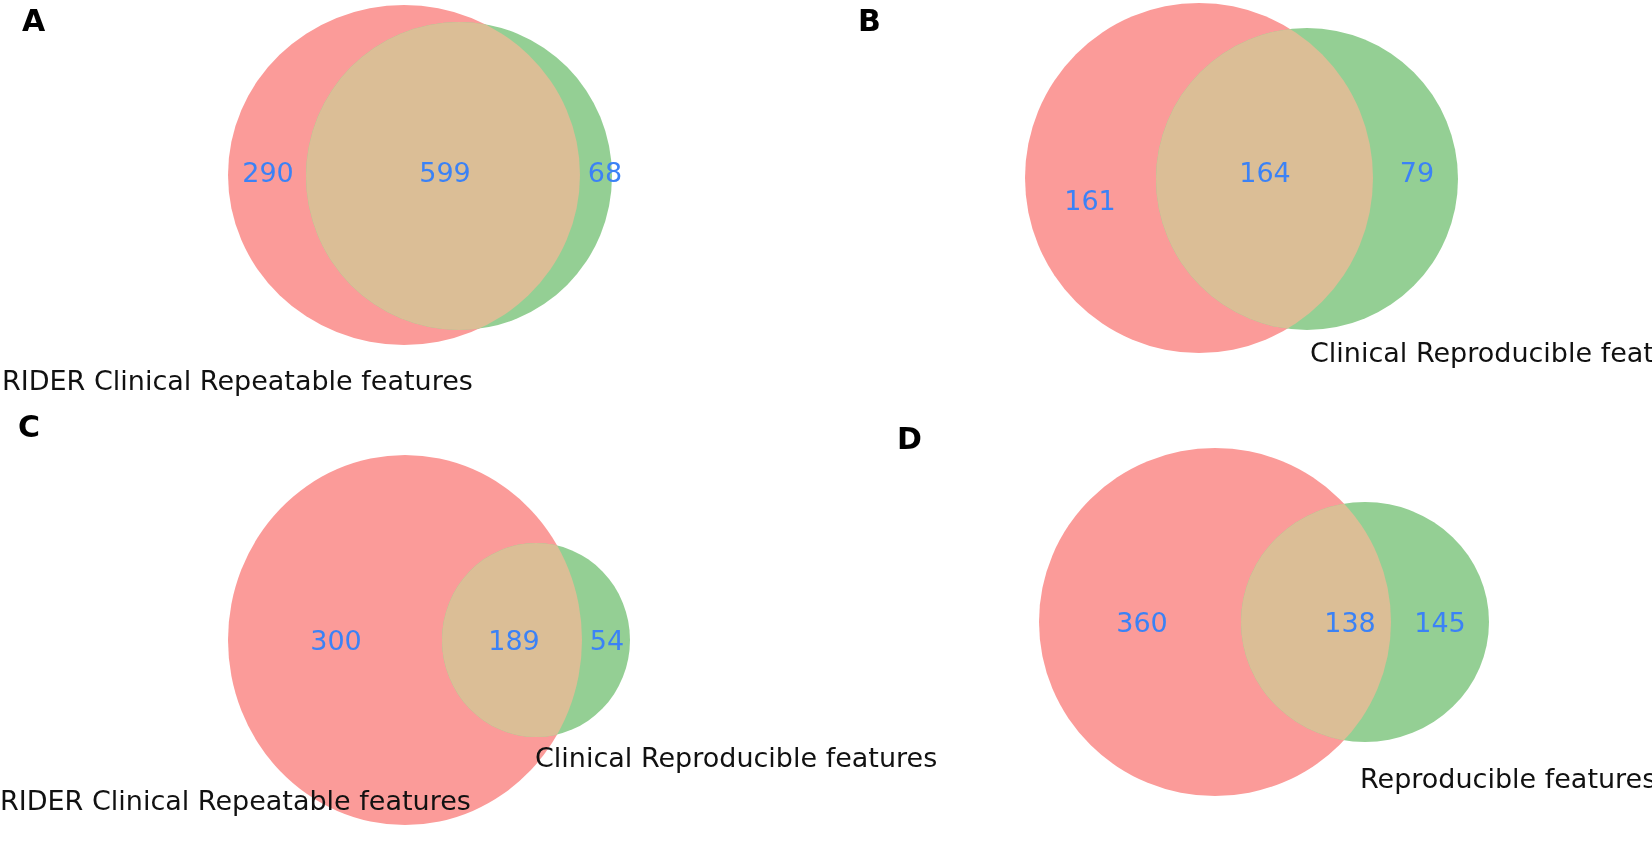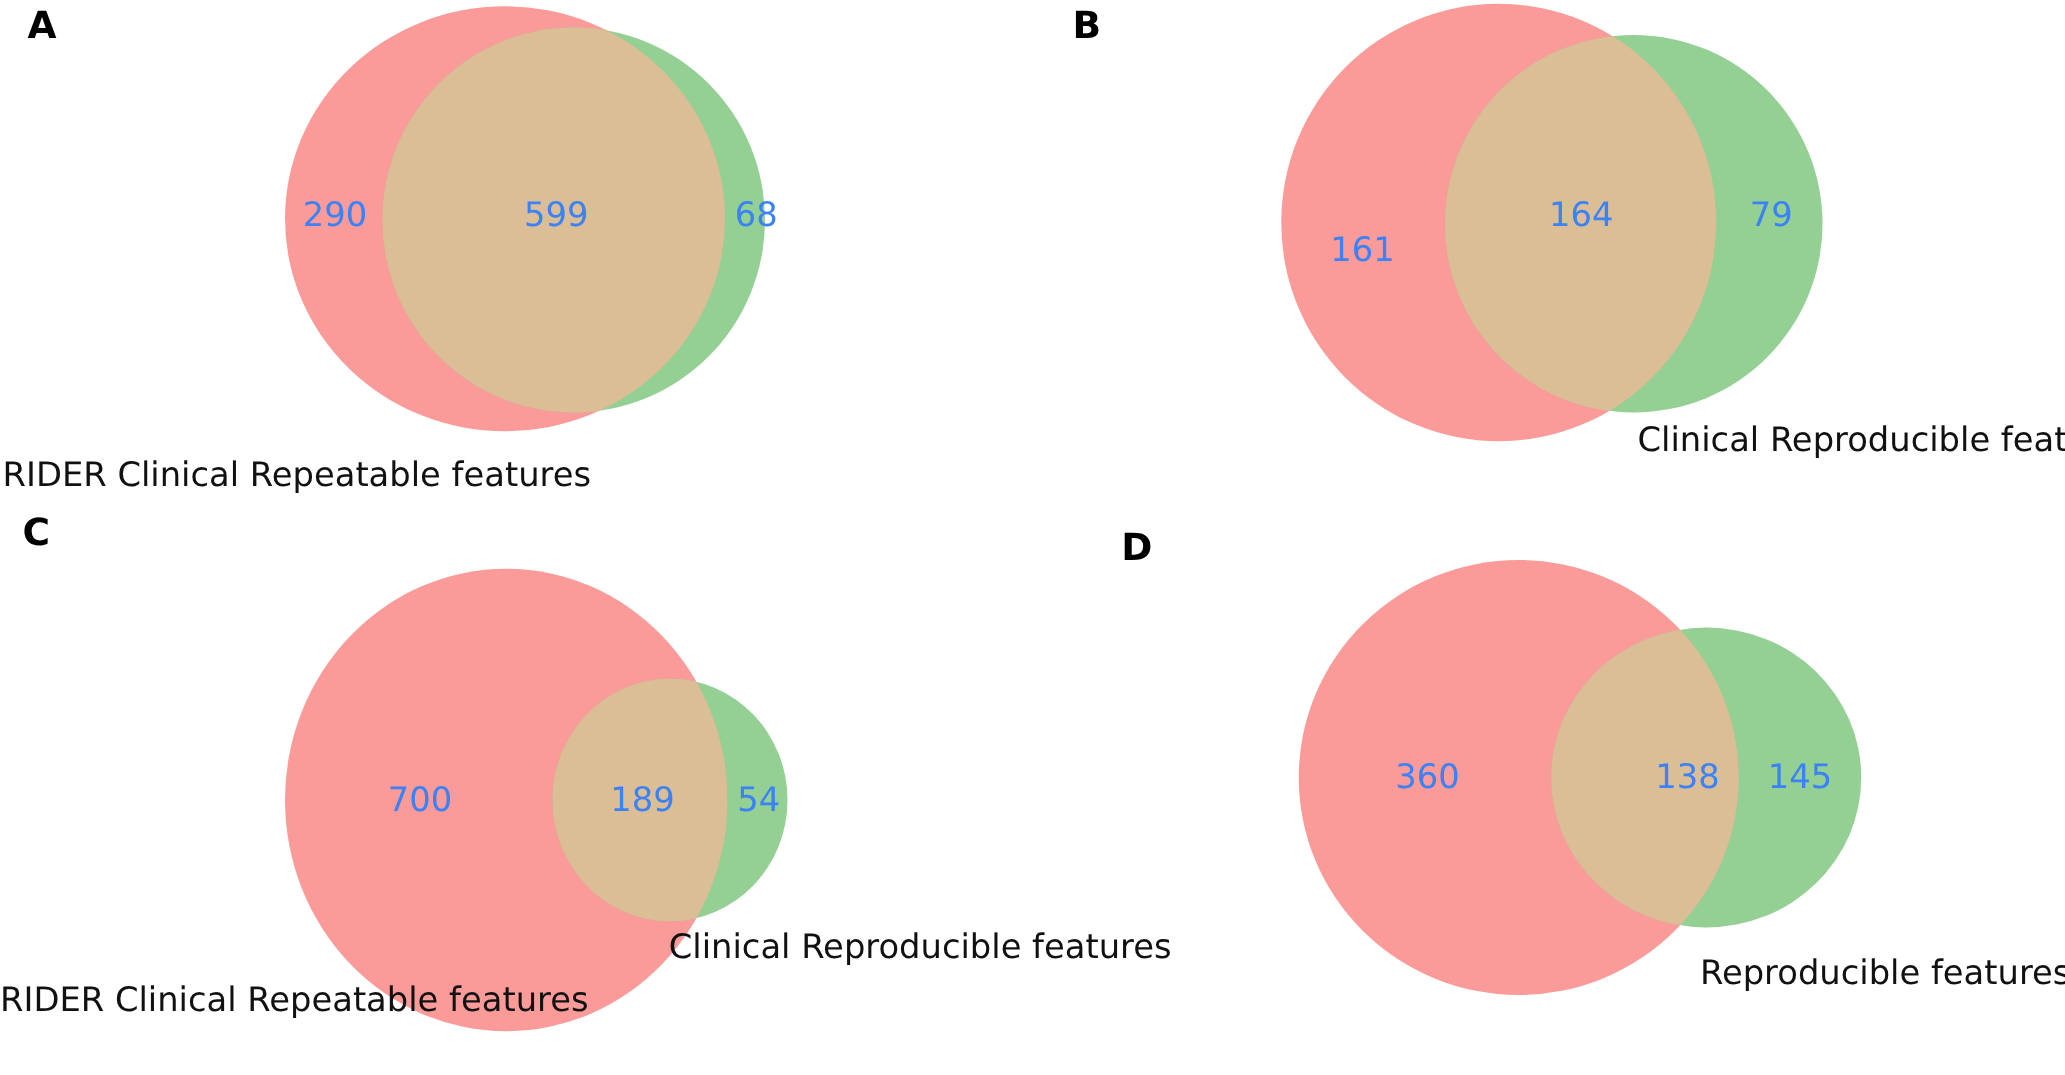--- a/index.html
+++ b/index.html
@@ -103,21 +103,21 @@
   <div class="panel-letter letter-d">D</div>
 
   <div class="count num-a-left">290</div>
   <div class="count num-a-mid">599</div>
   <div class="count num-a-right">68</div>
 
   <div class="count num-b-left">161</div>
   <div class="count num-b-mid">164</div>
   <div class="count num-b-right">79</div>
 
-  <div class="count num-c-left">700</div>
+  <div class="count num-c-left">300</div>
   <div class="count num-c-mid">189</div>
   <div class="count num-c-right">54</div>
 
   <div class="count num-d-left">360</div>
   <div class="count num-d-mid">138</div>
   <div class="count num-d-right">145</div>
 
   <div class="set-label label-a-left">RIDER Clinical Repeatable features</div>
   <div class="set-label label-b-right">Clinical Reproducible features</div>
   <div class="set-label label-c-left">RIDER Clinical Repeatable features</div>

